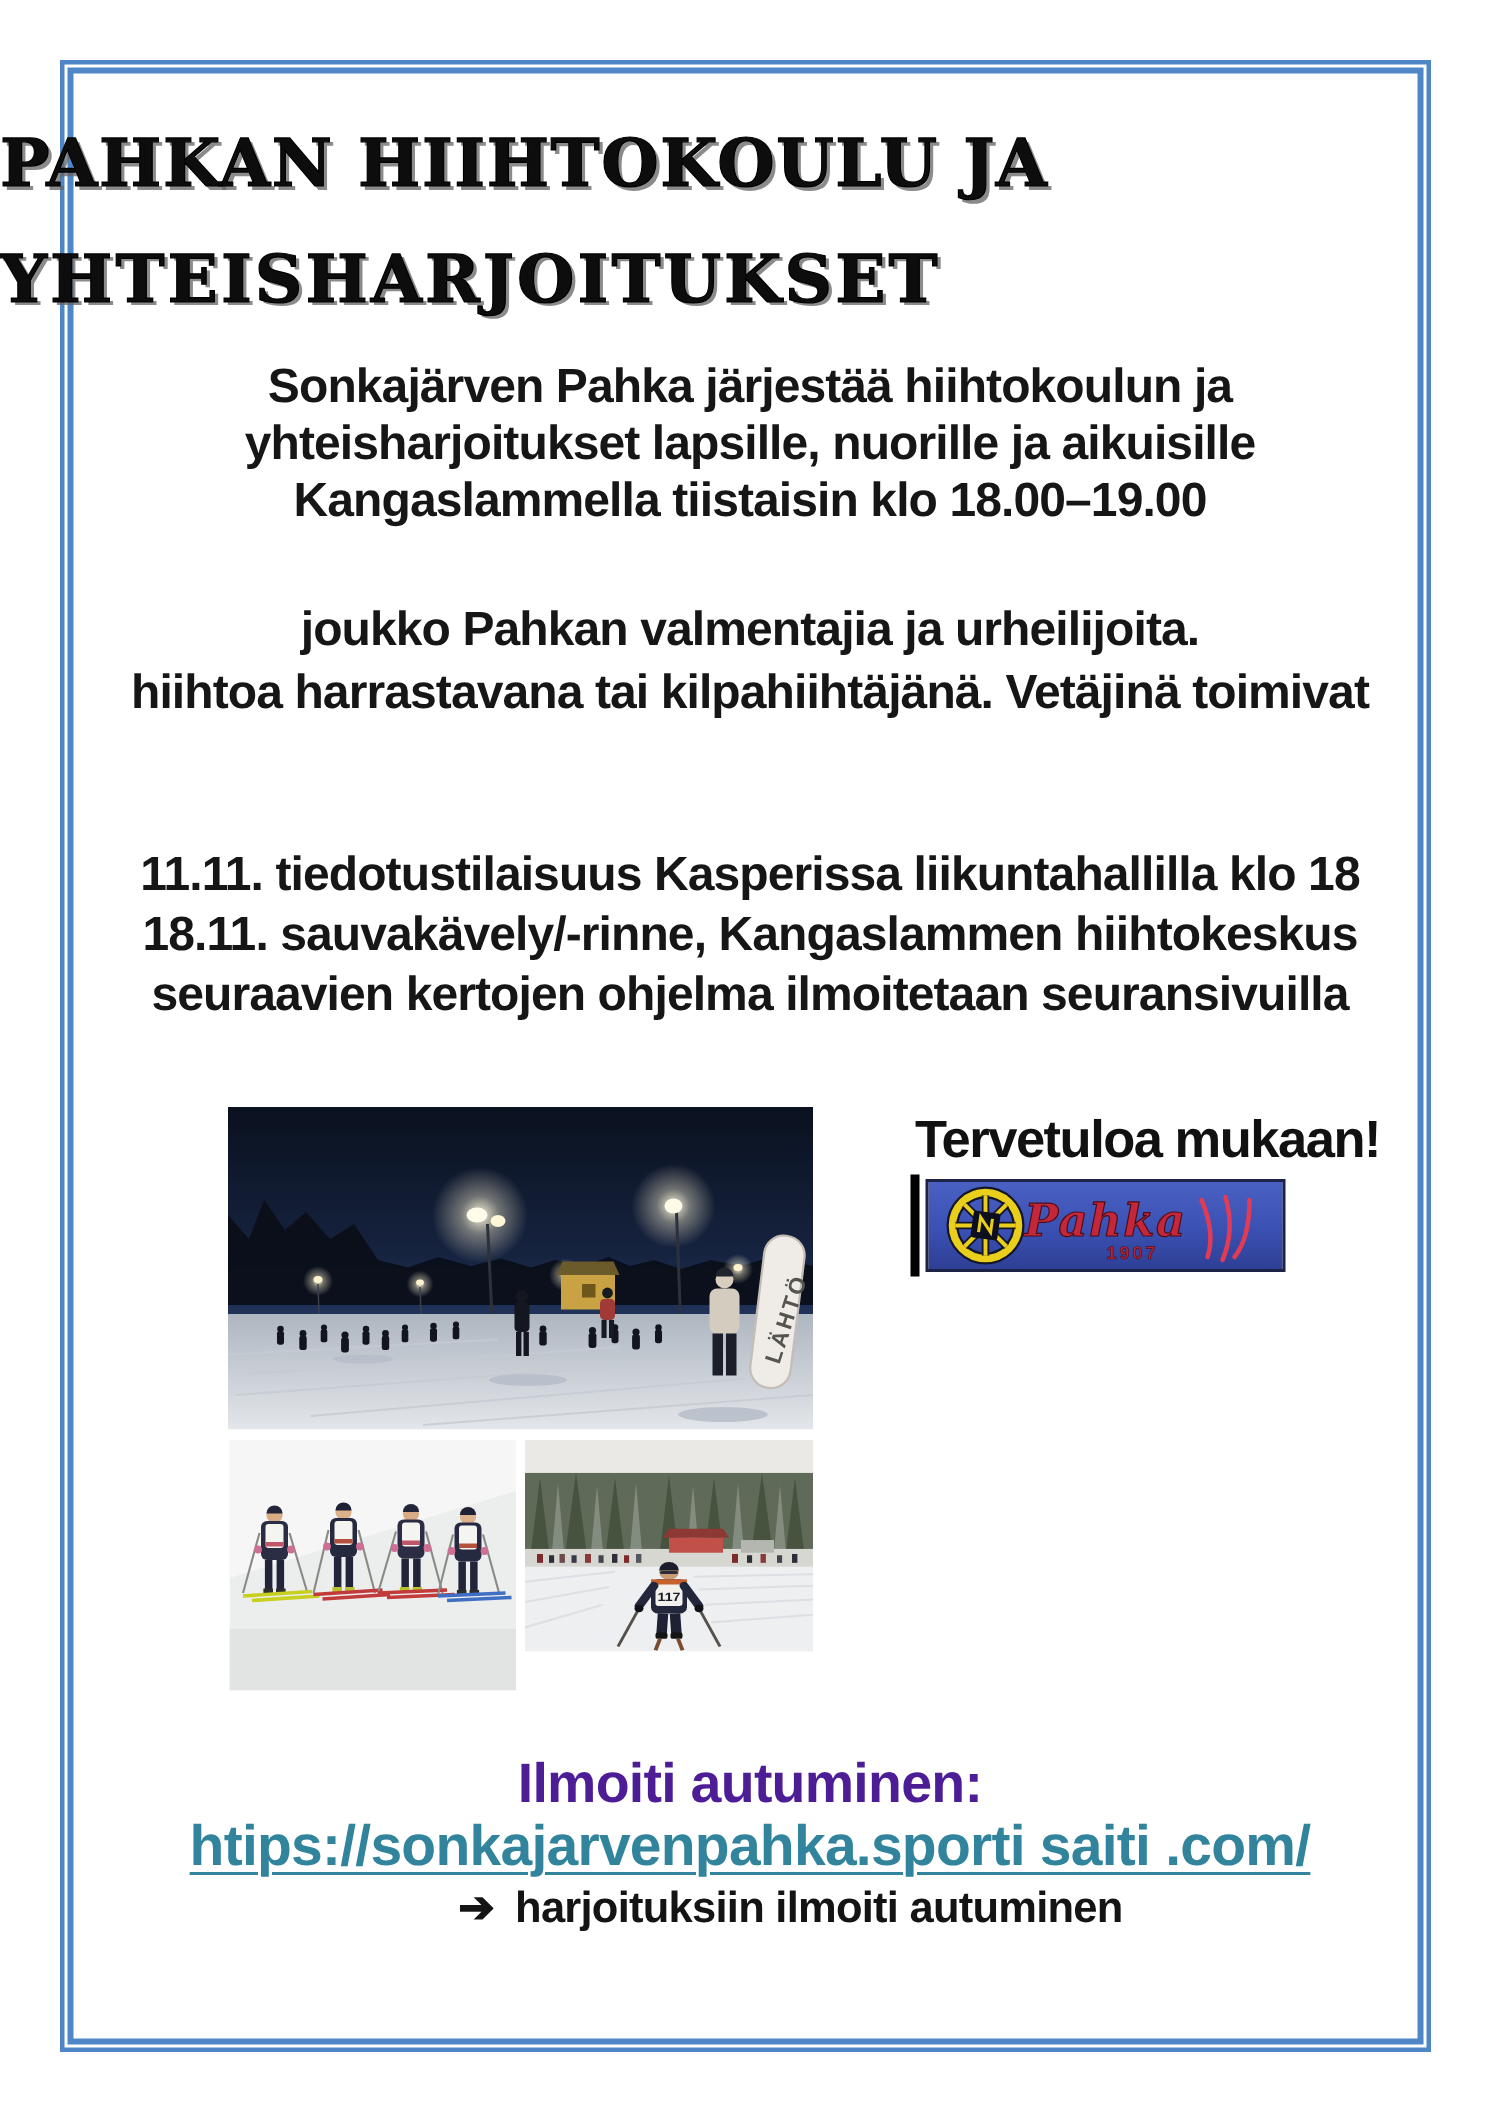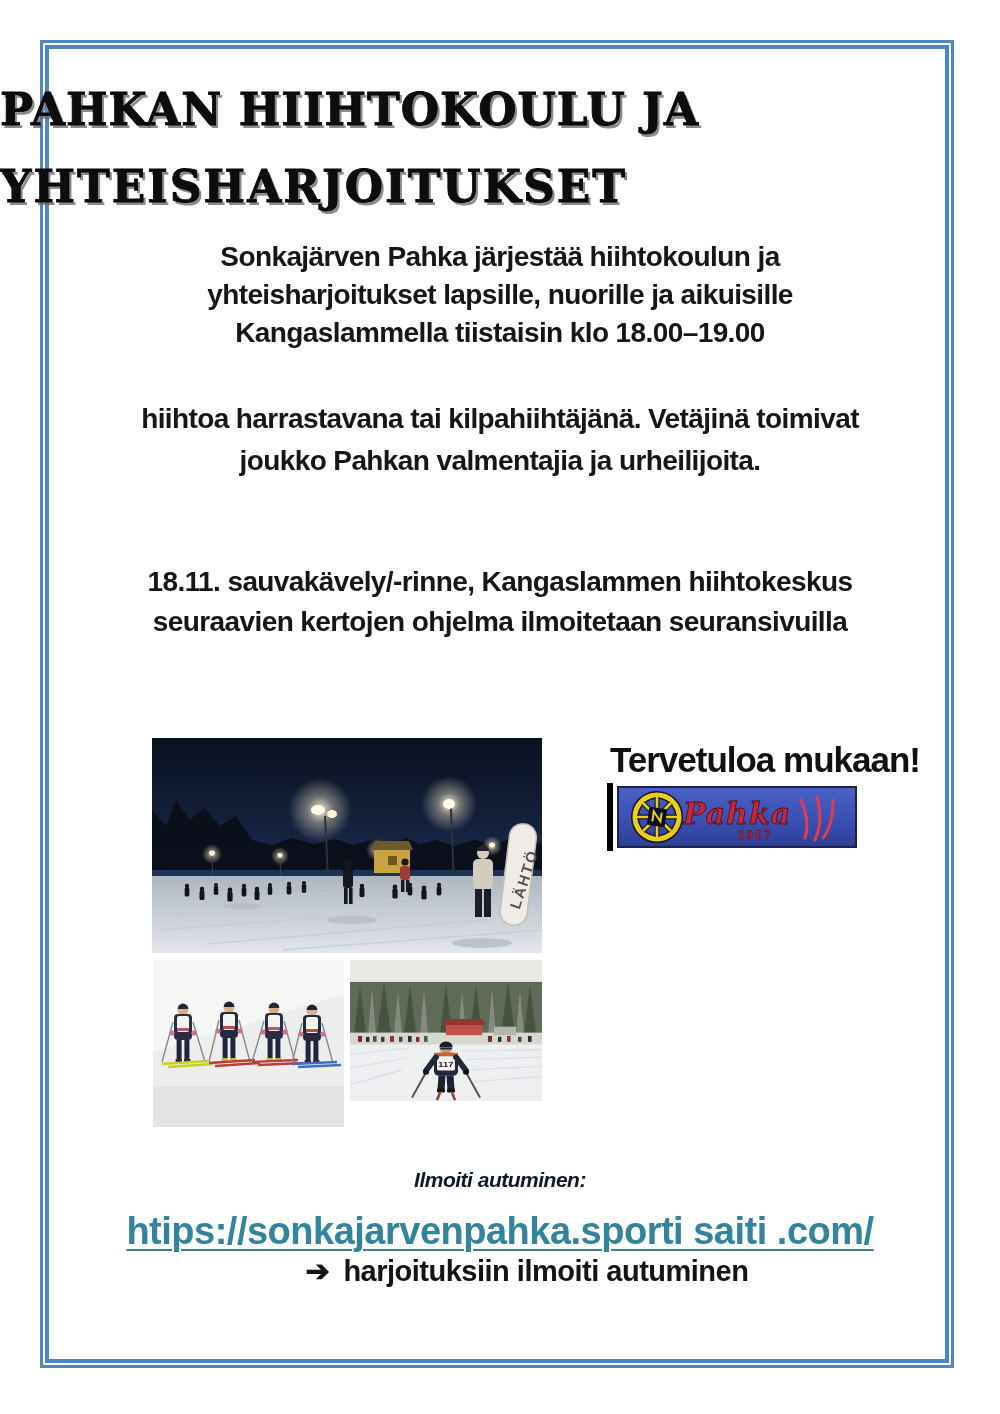--- a/index.html
+++ b/index.html
@@ -21,21 +21,21 @@
     font-size:44px;line-height:1;letter-spacing:1px;
     text-shadow:2.5px 2.5px 0 rgba(100,100,100,0.75);
     -webkit-text-stroke:0.8px #000;
   }
   .title.l1{top:88px;}
   .title.l2{top:165px;letter-spacing:2px;}
 
   
   .para{
     position:absolute;left:70px;width:860px;text-align:center;
-    font-weight:bold;font-size:28px;line-height:40px;color:#161616;
+    font-weight:bold;font-size:32px;line-height:40px;color:#161616;
     letter-spacing:-0.6px;
   }
   #intro{top:238px;line-height:38px;}
   #welcome-para{top:398px;line-height:42px;}
   #schedule{top:562px;line-height:40px;}
 
   
   .photo{position:absolute;display:block;}
   #photo-night{left:152px;top:738px;width:390px;height:215px;}
   #photo-kids{left:153px;top:960px;width:191px;height:167px;}
@@ -51,21 +51,21 @@
   .logo-bar{width:6px;height:68px;background:#000;margin-right:4px;}
   .logo-box{
     width:240px;height:62px;margin-top:3px;position:relative;
     background:linear-gradient(180deg,#4a61c4 0%,#3a50b2 55%,#2e3f95 100%);
     border:2px solid #1d2347;box-sizing:border-box;
   }
   .logo-box svg{width:100%;height:100%;display:block;}
 
   
   .bottom-line{position:absolute;width:1000px;text-align:center;font-weight:bold;}
-  #signup-heading{left:0;top:1168px;font-size:21px;color:#0f172a;letter-spacing:-0.5px;font-style:italic;}
+  #signup-heading{left:0;top:1168px;font-size:37px;color:#4c1d95;letter-spacing:-0.5px;}
   #signup-link{
     left:0;top:1210px;font-size:38px;letter-spacing:-0.5px;
   }
   #signup-link a{color:#31849b;text-decoration:underline;text-underline-offset:5px;text-decoration-thickness:2px;}
   #signup-note{left:27px;top:1254px;font-size:29px;color:#141414;letter-spacing:-0.5px;}
   #signup-note .arrow{margin-right:14px;font-weight:bold;}
 </style>
 </head>
 <body>
 
@@ -76,25 +76,26 @@
 <div class="title l1">PAHKAN HIIHTOKOULU JA</div>
 <div class="title l2">YHTEISHARJOITUKSET</div>
 
 <div class="para" id="intro">
   <div>Sonkajärven Pahka järjestää hiihtokoulun ja</div>
   <div>yhteisharjoitukset lapsille, nuorille ja aikuisille</div>
   <div>Kangaslammella tiistaisin klo 18.00–19.00</div>
 </div>
 
 <div class="para" id="welcome-para">
+  <div>joukko Pahkan valmentajia ja urheilijoita.</div>
   <div>hiihtoa harrastavana tai kilpahiihtäjänä. Vetäjinä toimivat</div>
-  <div>joukko Pahkan valmentajia ja urheilijoita.</div>
 </div>
 
 <div class="para" id="schedule">
+  <div>11.11. tiedotustilaisuus Kasperissa liikuntahallilla klo 18</div>
   <div>18.11. sauvakävely/-rinne, Kangaslammen hiihtokeskus</div>
   <div>seuraavien kertojen ohjelma ilmoitetaan seuransivuilla</div>
 </div>
 
 <div class="photo" id="photo-night">
   <svg viewBox="0 0 390 215" preserveAspectRatio="none">
     <defs>
       <linearGradient id="skyg" x1="0" y1="0" x2="0" y2="1">
         <stop offset="0" stop-color="#0a111f"></stop>
           <stop offset="0.65" stop-color="#16233f"></stop>

